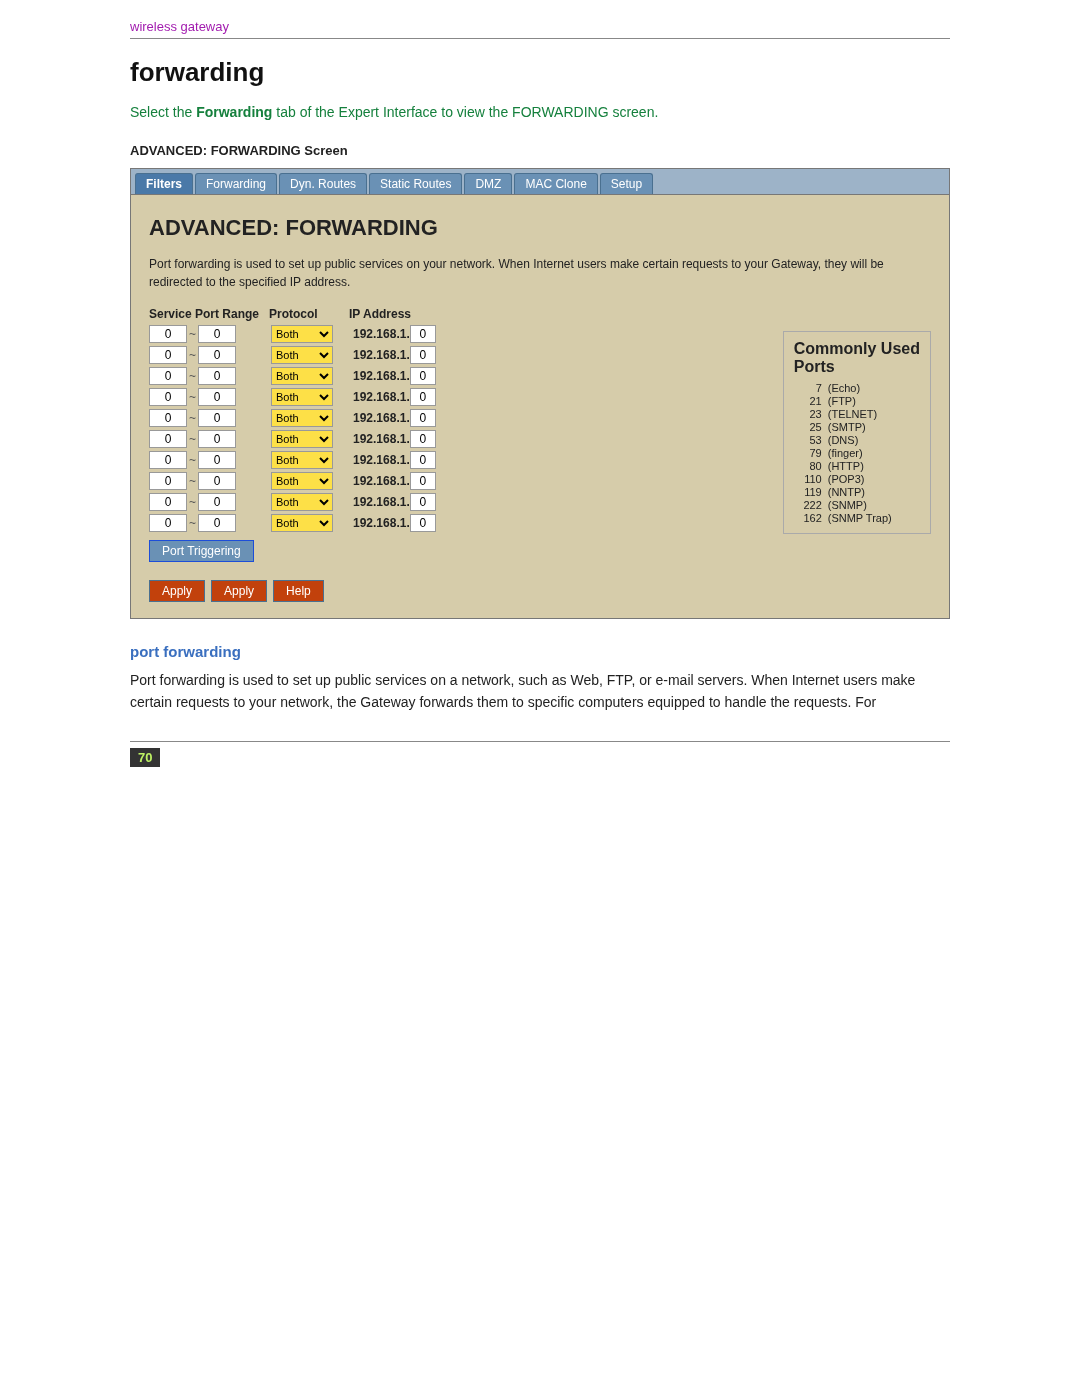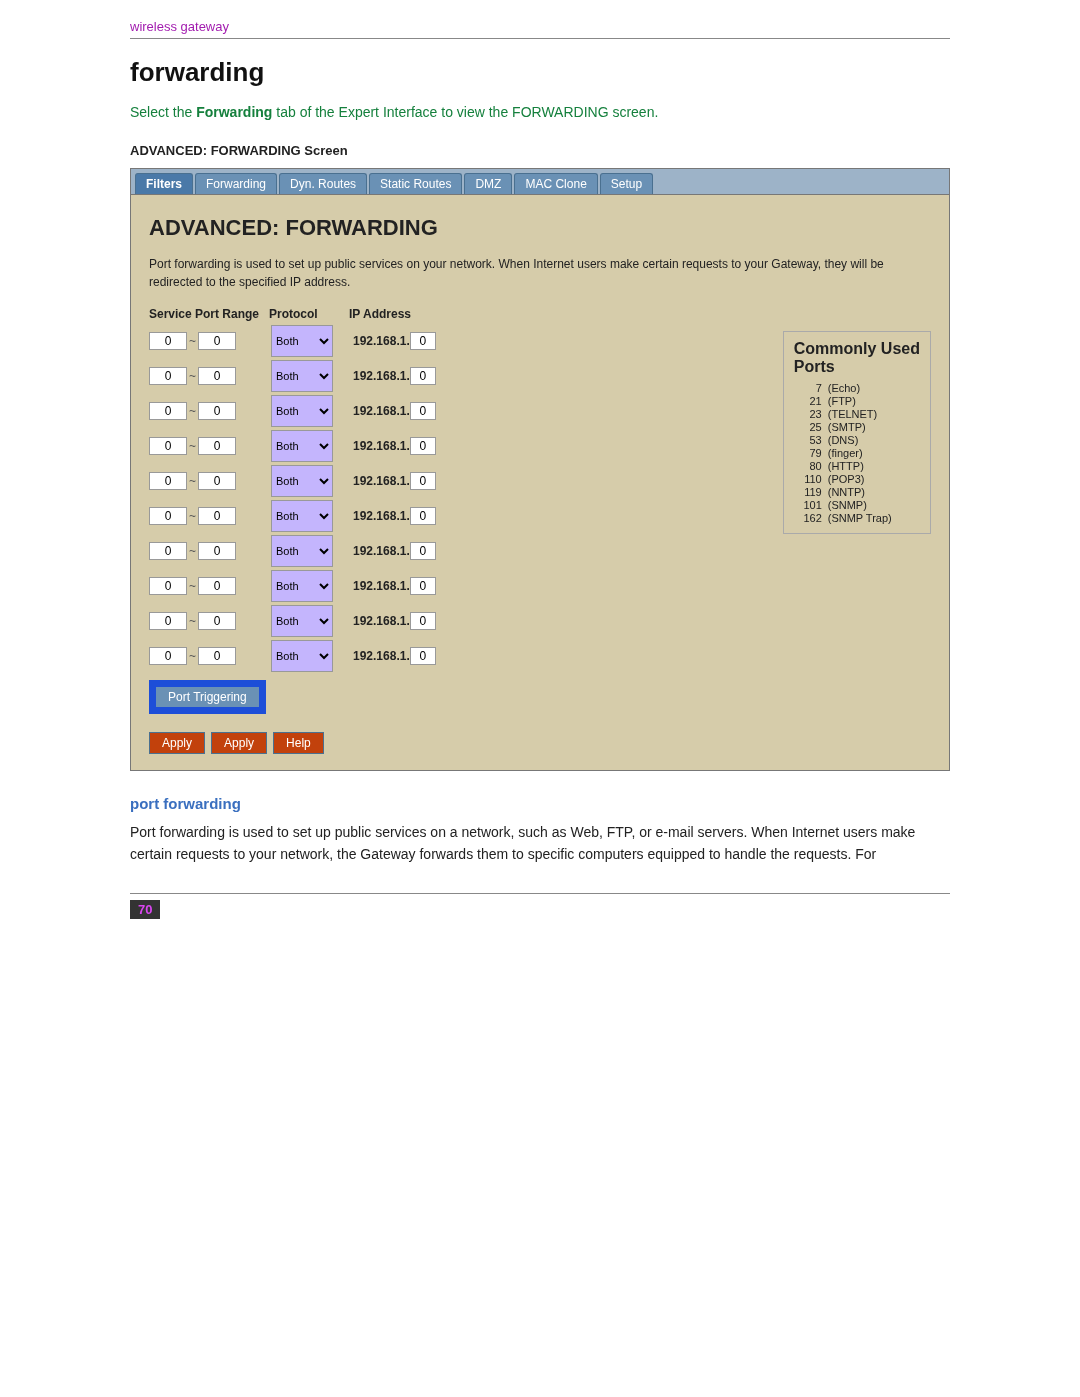--- a/index.html
+++ b/index.html
@@ -154,24 +154,24 @@
       padding: 0 2px;
     }
 
     .tilde {
       font-size: 12px;
       color: #555;
     }
 
     .protocol-select {
       width: 62px;
-      height: 32px;
+      height: 18px;
       font-size: 11px;
       border: 1px solid #999;
-      background: #c4b5fd;
+      background: #fde047;
     }
 
     .ip-cell {
       display: flex;
       align-items: center;
       font-size: 12px;
       color: #222;
       font-weight: bold;
     }
 
@@ -227,21 +227,21 @@
       display: flex;
       gap: 6px;
       margin-top: 10px;
       align-items: center;
     }
 
     .port-trigger-btn {
       background: #6a91b5;
       color: #fff;
       font-size: 12px;
-      border: 7px solid #1d4ed8;
+      border: 1px solid #1d4ed8;
       padding: 3px 12px;
       cursor: pointer;
       margin-bottom: 8px;
       display: inline-block;
     }
 
     .router-btn {
       background: #c2410c;
       color: #fff;
       font-size: 12px;
@@ -268,21 +268,21 @@
     .footer {
       border-top: 1.5px solid #888;
       margin-top: 28px;
       padding-top: 6px;
       display: flex;
       align-items: center;
     }
 
     .page-number-box {
       background: #333;
-      color: #d946ef;
+      color: #bef264;
       font-size: 13px;
       font-weight: bold;
       padding: 2px 8px;
       display: inline-block;
     }
 
     .btn-area {
       margin-top: 8px;
     }
   </style>
@@ -522,21 +522,21 @@
               </li>
             <li>
                 <span class="port-num">110</span>
                 <span>(POP3)</span>
               </li>
             <li>
                 <span class="port-num">119</span>
                 <span>(NNTP)</span>
               </li>
             <li>
-                <span class="port-num">101</span>
+                <span class="port-num">222</span>
                 <span>(SNMP)</span>
               </li>
             <li>
                 <span class="port-num">162</span>
                 <span>(SNMP Trap)</span>
               </li>
           </ul>
         </div>
       </div>
     </div>

